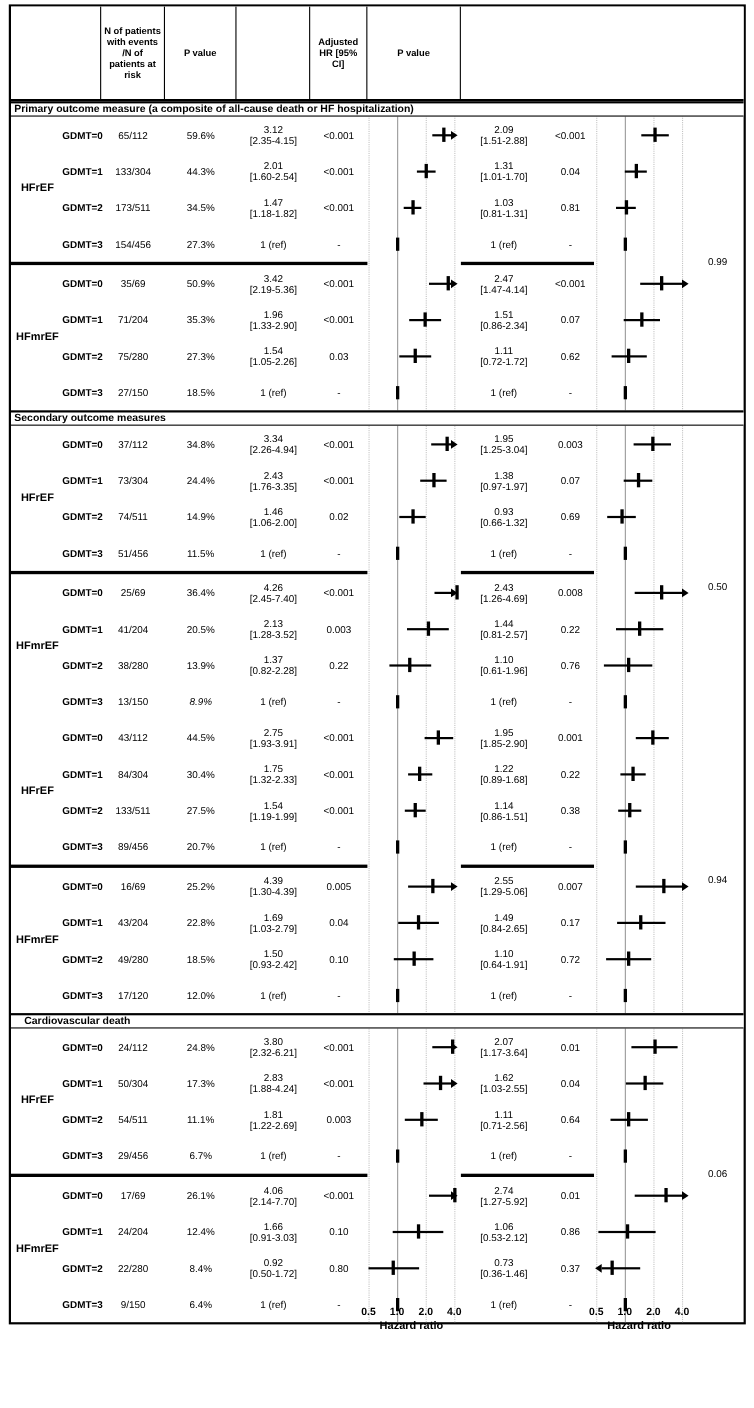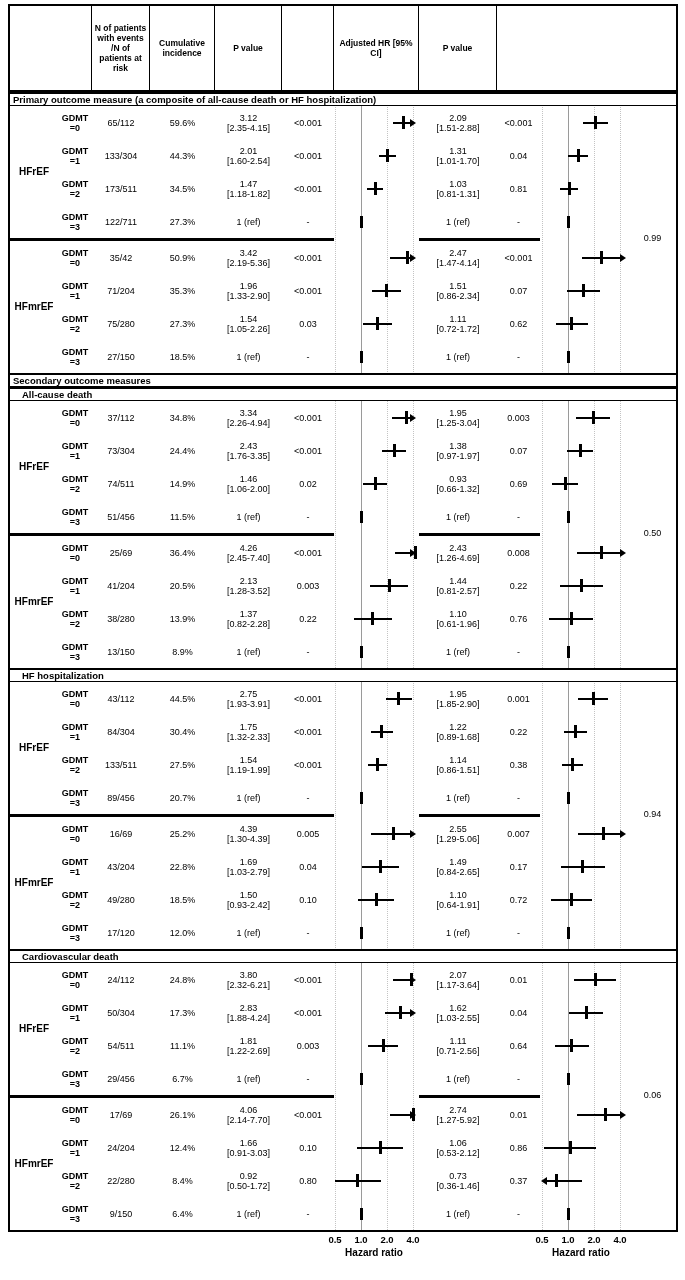--- a/index.html
+++ b/index.html
@@ -19,46 +19,45 @@
   .section{position:relative;z-index:1;}
   .band{height:14px;border-top:2px solid #000;border-bottom:1.5px solid #000;background:#fff;
         display:flex;align-items:center;padding-left:3px;font-weight:bold;font-size:9.5px;box-sizing:border-box;}
   .section:first-of-type .band:first-child{border-top:none;}
   .band.indent{padding-left:12px;}
   .grp{display:grid;grid-template-columns:48px 34px 58px 65px 67px 52px 85px 78px 43px 89px 47px;
        grid-auto-rows:33px;position:relative;}
   .cell{display:flex;align-items:center;justify-content:center;text-align:center;
         font-size:9px;line-height:10px;}
   .glabel{font-weight:bold;font-size:10px;}
-  .gdmt{flex-direction:column;font-weight:bold;}
+  .gdmt{flex-direction:row;font-weight:bold;}
   .stack{flex-direction:column;}
   .plot{position:relative;overflow:visible;}
   .tick{position:absolute;background:#000;}
   .ciline{position:absolute;background:#000;}
   .arr-r{position:absolute;width:0;height:0;border-top:4px solid transparent;
          border-bottom:4px solid transparent;border-left:6px solid #000;}
   .arr-l{position:absolute;width:0;height:0;border-top:4px solid transparent;
          border-bottom:4px solid transparent;border-right:6px solid #000;}
   .seprow{position:relative;height:3px;}
   .seg{position:absolute;top:0;height:3px;background:#000;}
   .pint{position:absolute;left:619px;width:47px;height:16px;display:flex;align-items:center;
         justify-content:center;font-size:9px;z-index:2;background:transparent;}
   
-  #axis{position:absolute;left:0;top:1234px;width:610px;height:44px;}
+  #axis{position:absolute;left:0;top:1187px;width:610px;height:44px;}
   .tickl{position:absolute;width:26px;text-align:center;font-weight:bold;font-size:9.5px;top:0;}
   .axlabel{position:absolute;width:120px;text-align:center;font-weight:bold;font-size:10px;top:13px;}
 </style>
 </head>
 <body>
 
 <div id="fig">
   <div class="hdr">
     <div class="hcell"></div>
     <div class="hcell">N of patients with events /N of patients at risk</div>
-    <div class="hcell">Cumulative incidence</div>
     <div class="hcell">P value</div>
     <div class="hcell"></div>
     <div class="hcell">Adjusted HR [95% CI]</div>
     <div class="hcell">P value</div>
     <div class="hcell"></div>
   </div>
 
 <div class="gridline" style="left: 325px;"></div>
     <div class="gridline ref" style="left: 351px;"></div>
     <div class="gridline" style="left: 377px;"></div>
@@ -143,21 +142,21 @@
         </div>
         <div class="cell" style="grid-area: 3 / 9;">0.81</div>
         <div class="cell plot" style="grid-area: 3 / 10;">
           <div class="ciline" style="left: 20.0958px; top: 15.5px; width: 18.0329px; height: 2px;"></div>
           <div class="tick" style="left: 27.6088px; top: 10px; width: 3px; height: 13px;"></div>
         </div>
         <div class="cell gdmt" style="grid-area: 4 / 2;">
           <div>GDMT</div>
           <div>=3</div>
         </div>
-        <div class="cell" style="grid-area: 4 / 3;">122/711</div>
+        <div class="cell" style="grid-area: 4 / 3;">154/456</div>
         <div class="cell" style="grid-area: 4 / 4;">27.3%</div>
         <div class="cell stack" style="grid-area: 4 / 5;">
           <div>1 (ref)</div>
           <div></div>
         </div>
         <div class="cell" style="grid-area: 4 / 6;">-</div>
         <div class="cell plot" style="grid-area: 4 / 7;">
           <div class="tick" style="left: 25.5px; top: 10.5px; width: 3px; height: 12px;"></div>
         </div>
         <div class="cell stack" style="grid-area: 4 / 8;">
@@ -172,21 +171,21 @@
       <div class="seprow">
         <div class="seg" style="left: 0px; width: 324px;"></div>
         <div class="seg" style="left: 409px; width: 121px;"></div>
       </div>
       <div class="grp">
         <div class="cell glabel" style="grid-area: 1 / 1 / 5;">HFmrEF</div>
         <div class="cell gdmt" style="grid-area: 1 / 2;">
           <div>GDMT</div>
           <div>=0</div>
         </div>
-        <div class="cell" style="grid-area: 1 / 3;">35/42</div>
+        <div class="cell" style="grid-area: 1 / 3;">35/69</div>
         <div class="cell" style="grid-area: 1 / 4;">50.9%</div>
         <div class="cell stack" style="grid-area: 1 / 5;">
           <div>3.42</div>
           <div>[2.19-5.36]</div>
         </div>
         <div class="cell" style="grid-area: 1 / 6;">&lt;0.001</div>
         <div class="cell plot" style="grid-area: 1 / 7;">
           <div class="ciline" style="left: 56.4042px; top: 15.5px; width: 19.5958px; height: 2px;"></div>
           <div class="tick" style="left: 71.6239px; top: 10px; width: 3px; height: 13px;"></div>
           <div class="arr-r" style="left: 76px; top: 12.5px;"></div>
@@ -271,23 +270,20 @@
         <div class="cell plot" style="grid-area: 4 / 10;">
           <div class="tick" style="left: 26.5px; top: 10.5px; width: 3px; height: 12px;"></div>
         </div>
       </div>
       <div class="pint" style="top: 138px;">0.99</div>
     </div>
     <div class="section">
       <div class="band">
         <div class="bandtext">Secondary outcome measures</div>
       </div>
-      <div class="band indent">
-        <div class="bandtext">All-cause death</div>
-      </div>
       <div class="grp">
         <div class="cell glabel" style="grid-area: 1 / 1 / 5;">HFrEF</div>
         <div class="cell gdmt" style="grid-area: 1 / 2;">
           <div>GDMT</div>
           <div>=0</div>
         </div>
         <div class="cell" style="grid-area: 1 / 3;">37/112</div>
         <div class="cell" style="grid-area: 1 / 4;">34.8%</div>
         <div class="cell stack" style="grid-area: 1 / 5; text-align: center;">
           <div>3.34</div>
@@ -457,44 +453,41 @@
         <div class="cell" style="grid-area: 3 / 9;">0.76</div>
         <div class="cell plot" style="grid-area: 3 / 10;">
           <div class="ciline" style="left: 9.45891px; top: 15.5px; width: 43.7833px; height: 2px;"></div>
           <div class="tick" style="left: 30.0751px; top: 10px; width: 3px; height: 13px;"></div>
         </div>
         <div class="cell gdmt" style="grid-area: 4 / 2;">
           <div>GDMT</div>
           <div>=3</div>
         </div>
         <div class="cell" style="grid-area: 4 / 3;">13/150</div>
-        <div class="cell" style="grid-area: 4 / 4;">8.9%</div>
+        <div class="cell" style="grid-area: 4 / 4; font-style: italic;">8.9%</div>
         <div class="cell stack" style="grid-area: 4 / 5;">
           <div>1 (ref)</div>
           <div></div>
         </div>
         <div class="cell" style="grid-area: 4 / 6;">-</div>
         <div class="cell plot" style="grid-area: 4 / 7;">
           <div class="tick" style="left: 25.5px; top: 10.5px; width: 3px; height: 12px;"></div>
         </div>
         <div class="cell stack" style="grid-area: 4 / 8;">
           <div>1 (ref)</div>
           <div></div>
         </div>
         <div class="cell" style="grid-area: 4 / 9;">-</div>
         <div class="cell plot" style="grid-area: 4 / 10;">
           <div class="tick" style="left: 26.5px; top: 10.5px; width: 3px; height: 12px;"></div>
         </div>
       </div>
       <div class="pint" style="top: 152px;">0.50</div>
     </div>
     <div class="section">
-      <div class="band indent">
-        <div class="bandtext">HF hospitalization</div>
-      </div>
       <div class="grp">
         <div class="cell glabel" style="grid-area: 1 / 1 / 5;">HFrEF</div>
         <div class="cell gdmt" style="grid-area: 1 / 2;">
           <div>GDMT</div>
           <div>=0</div>
         </div>
         <div class="cell" style="grid-area: 1 / 3;">43/112</div>
         <div class="cell" style="grid-area: 1 / 4;">44.5%</div>
         <div class="cell stack" style="grid-area: 1 / 5;">
           <div>2.75</div>

